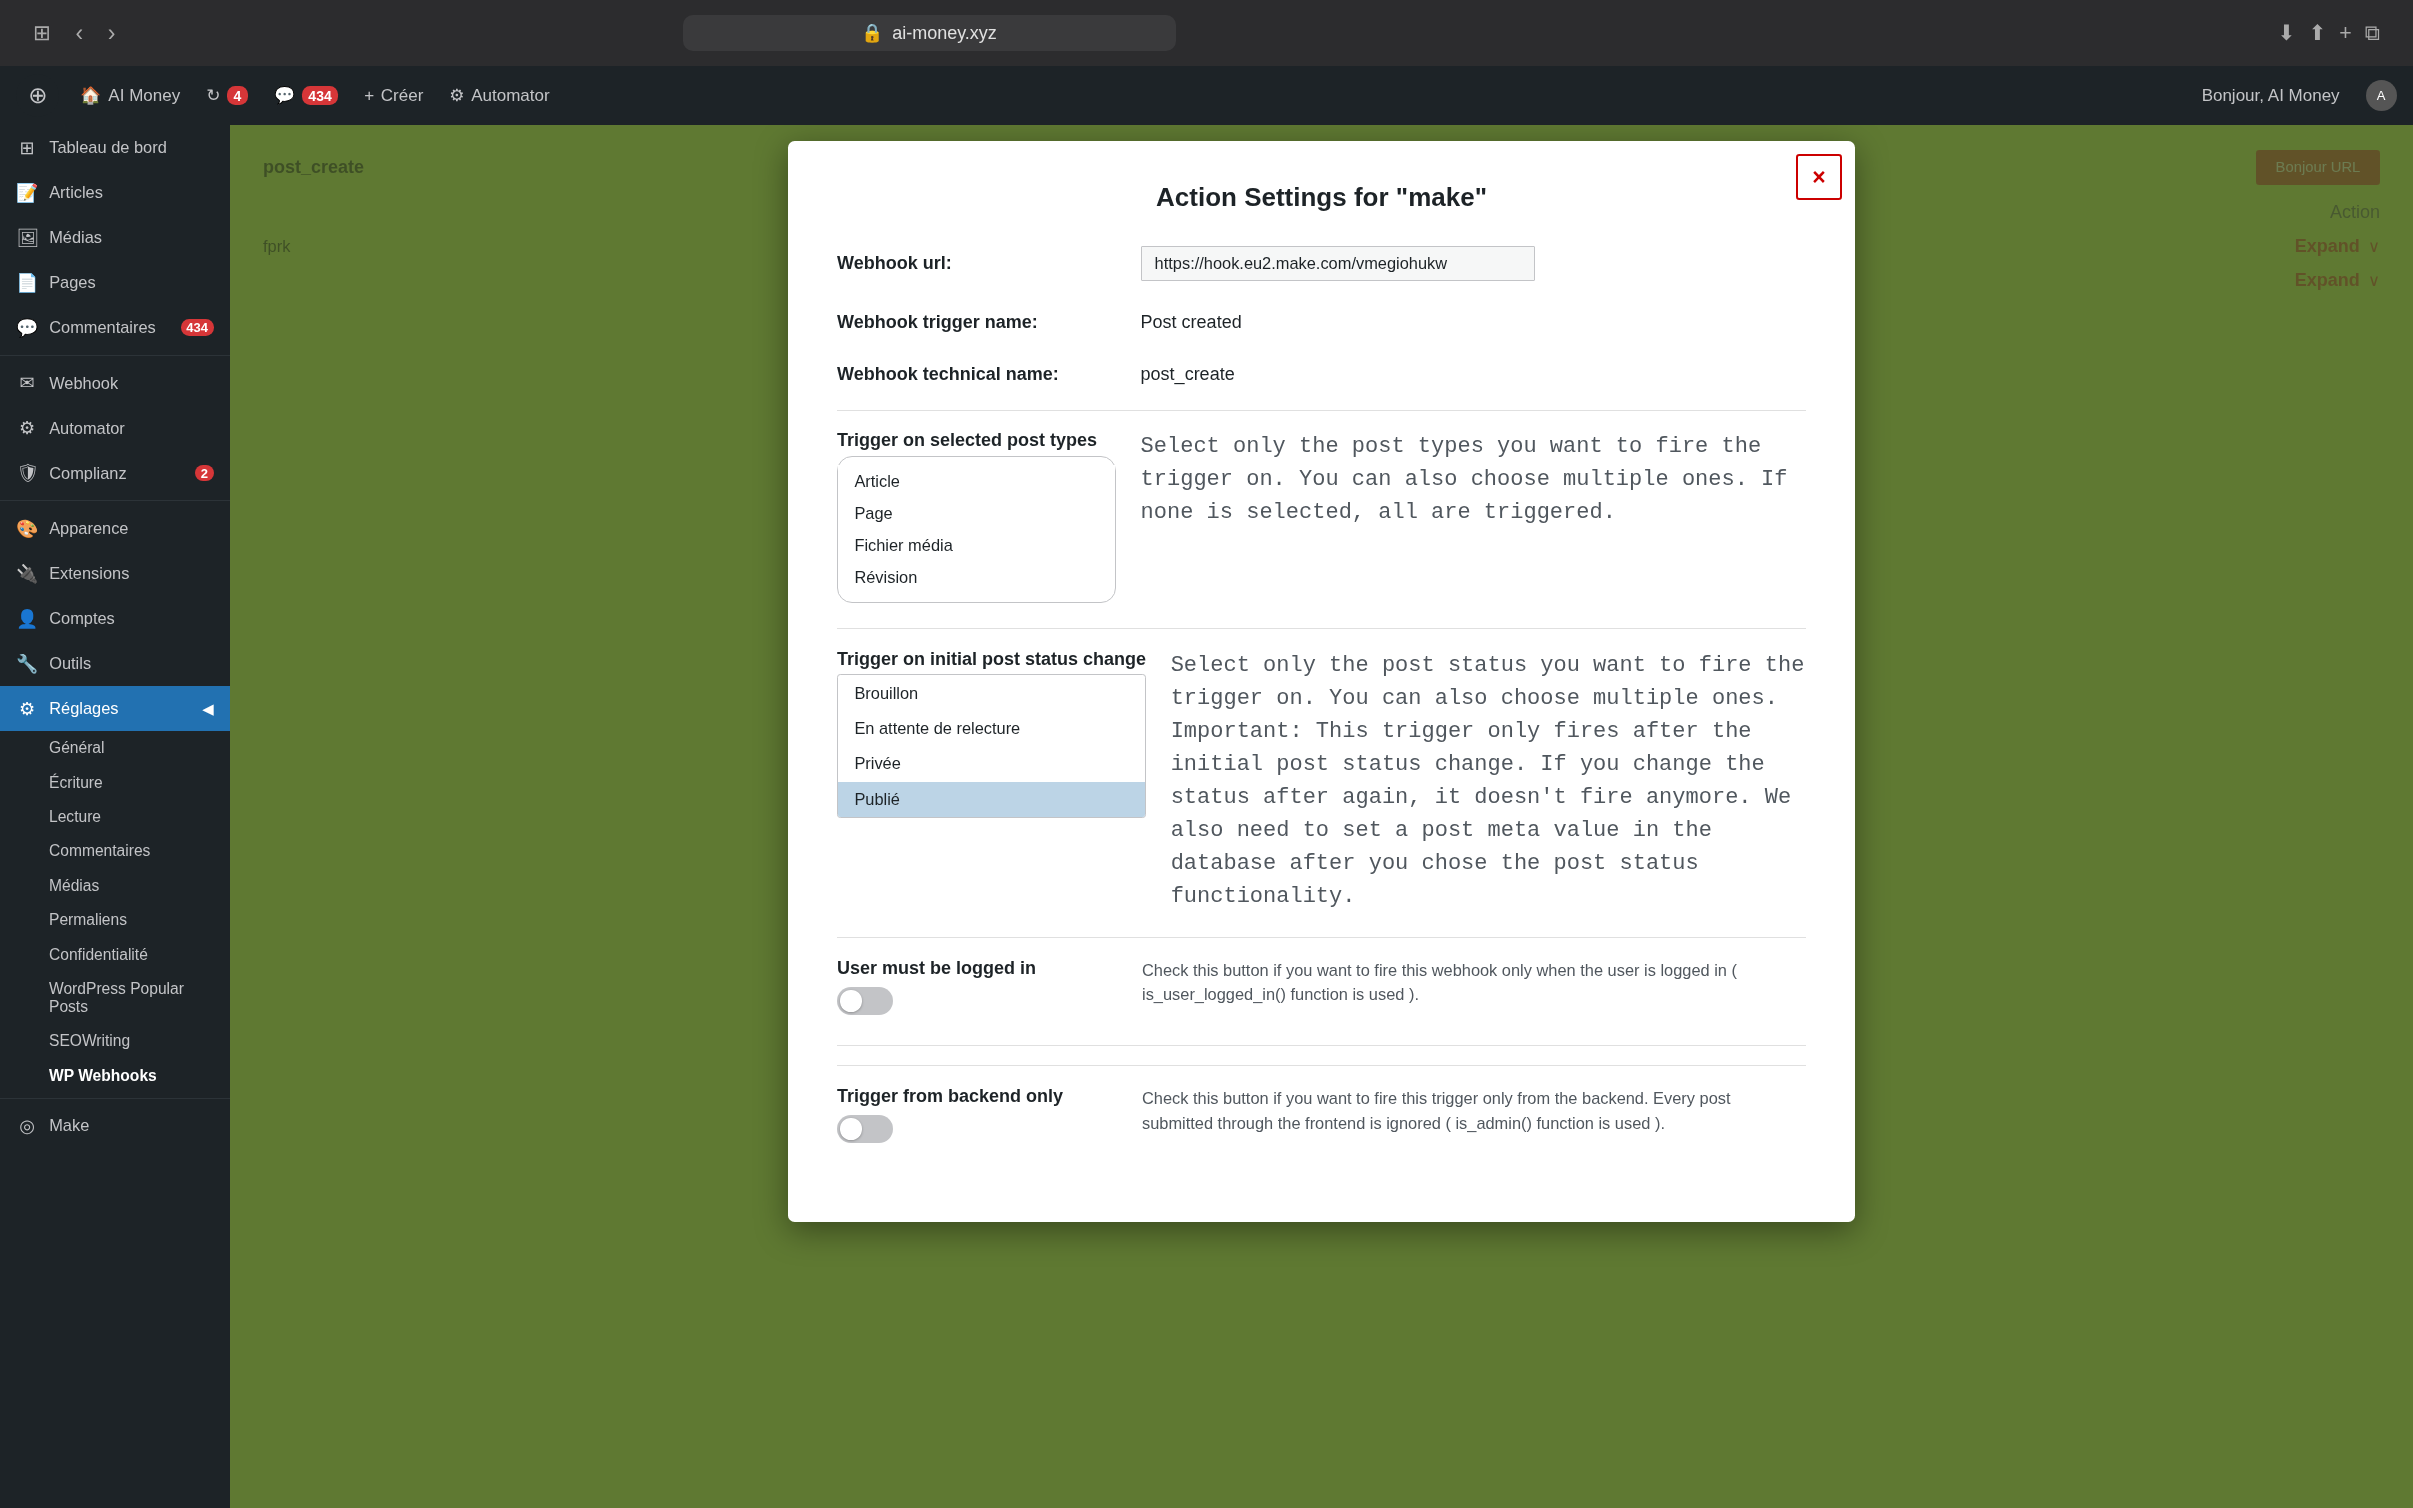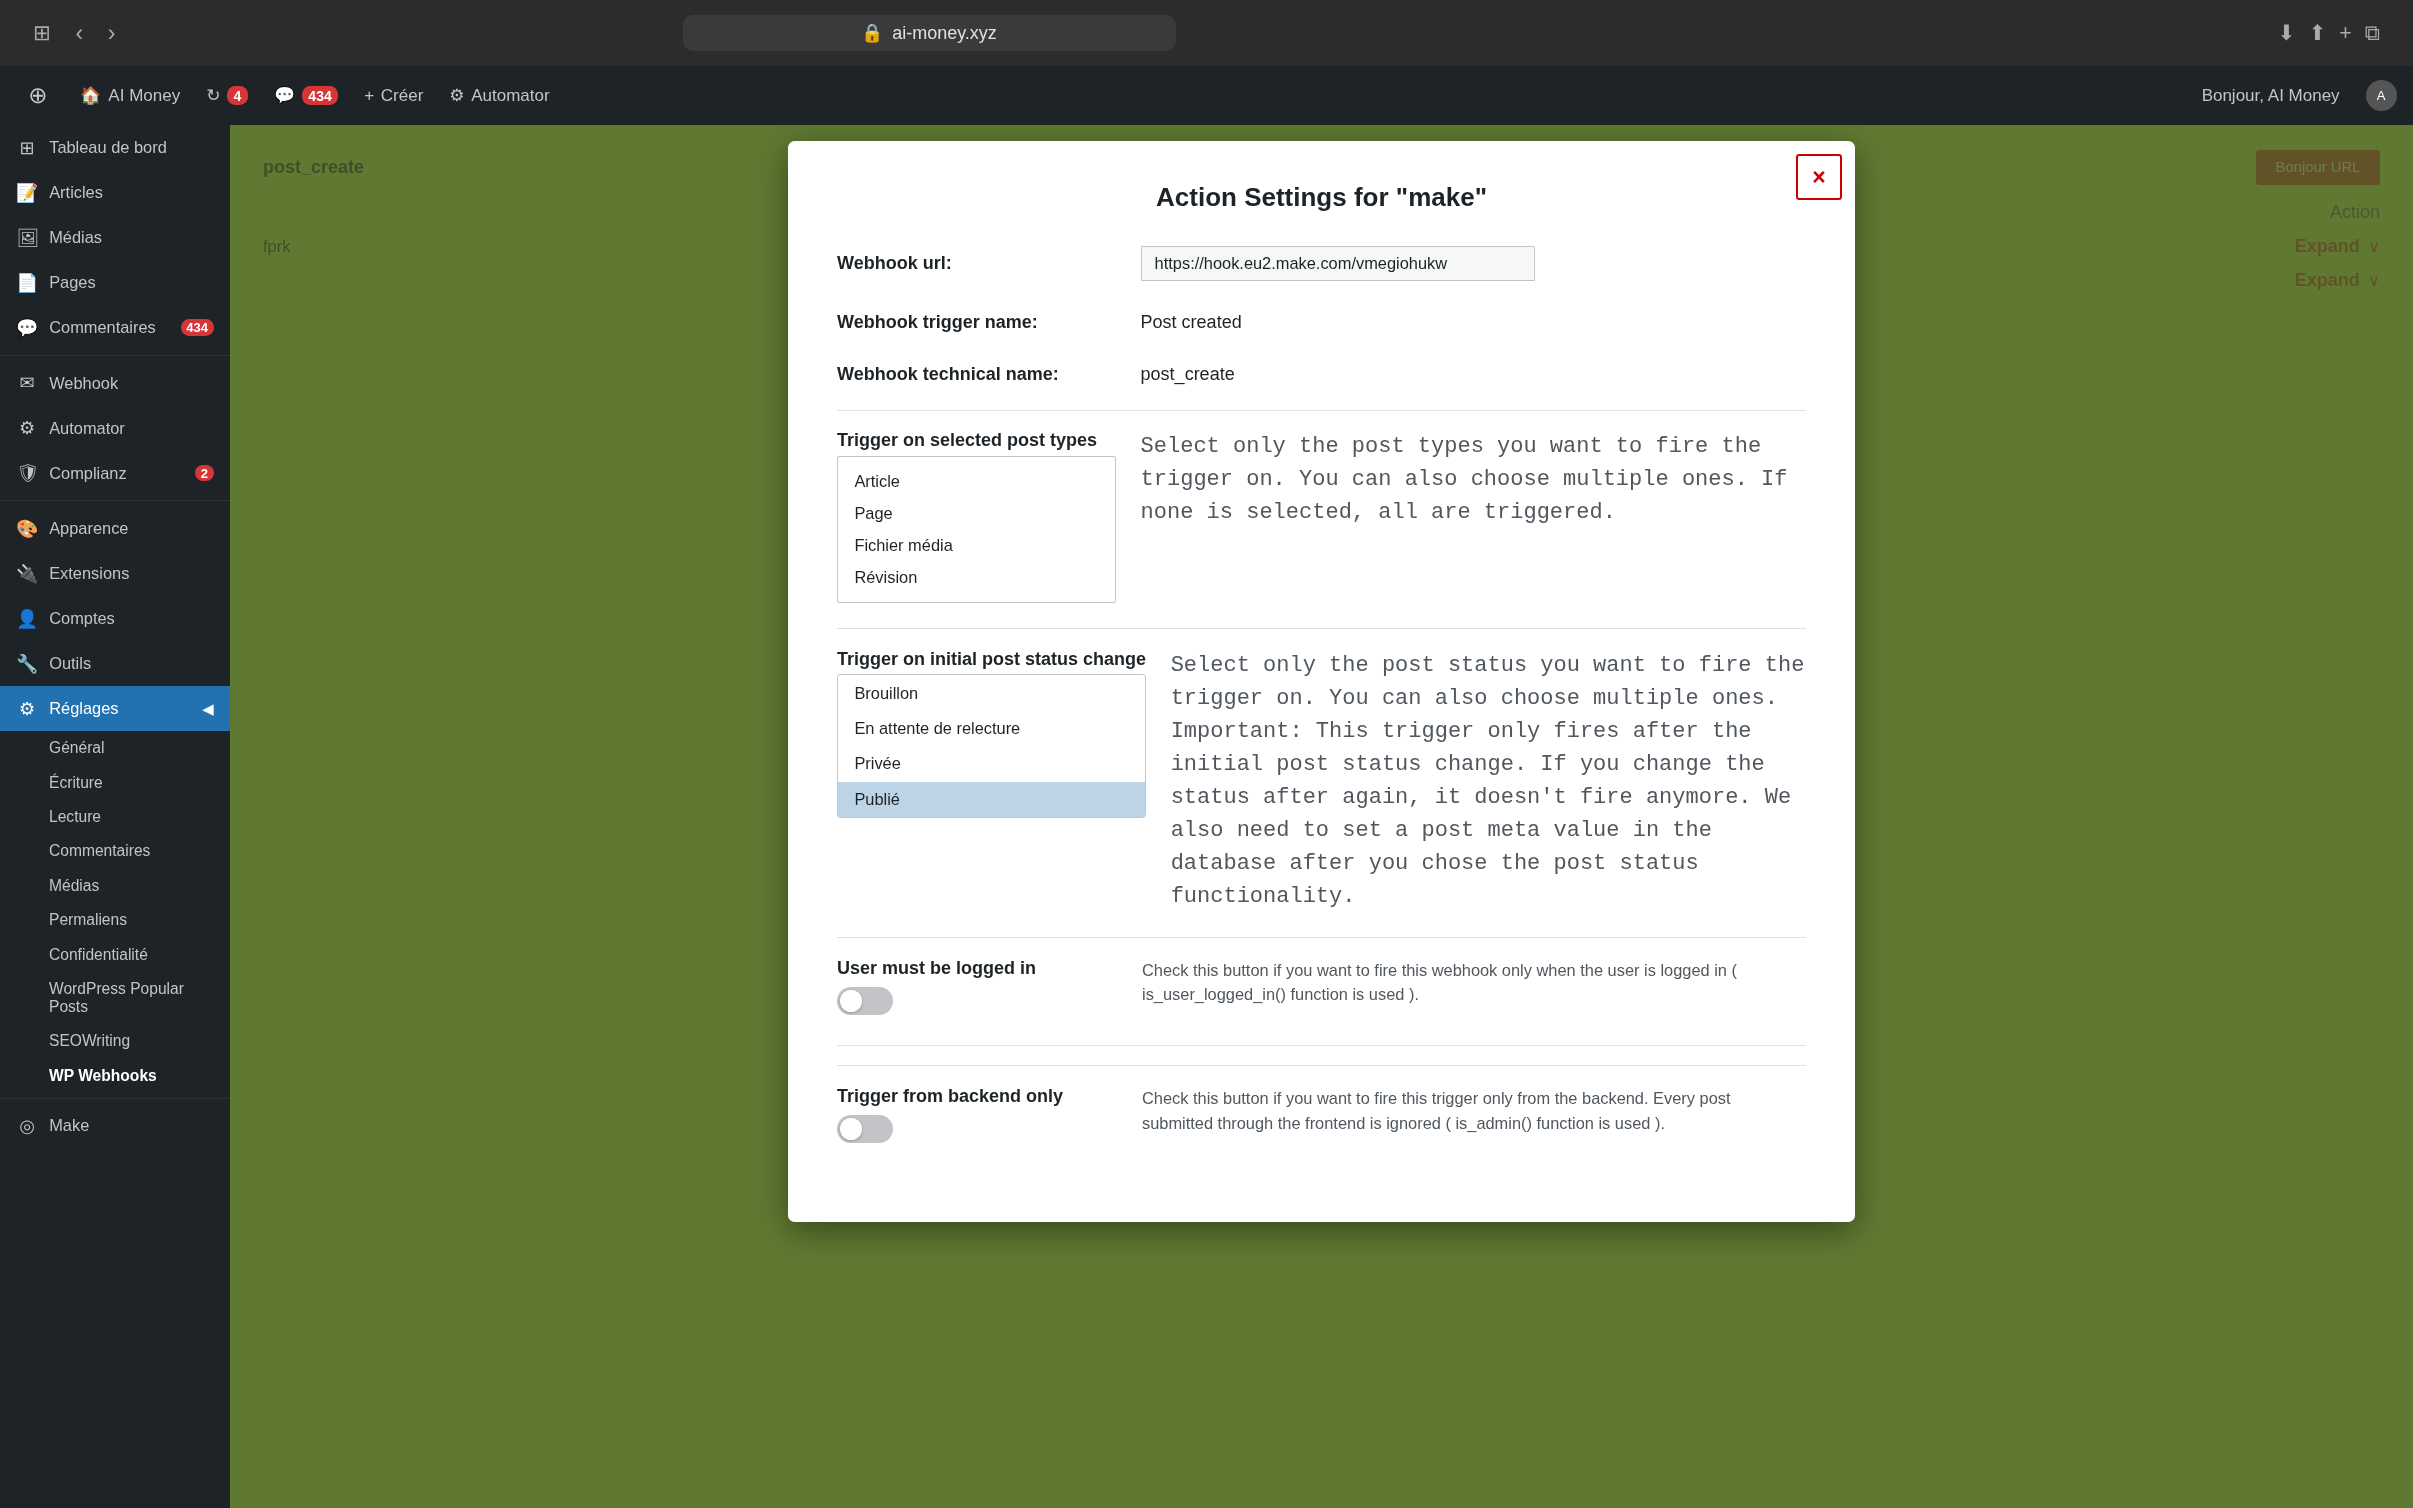--- a/index.html
+++ b/index.html
@@ -218,21 +218,21 @@
     }
     .section-desc {
       font-size: 22px;
       color: #50575e;
       line-height: 1.5;
       flex: 1;
       font-family: Liberation Mono, monospace;
     }
     .post-types-list {
       border: 0.8px solid #c3c4c7;
-      border-radius: 2px;
+      border-radius: 15px;
       padding: 8.2px 0;
       min-width: 230px;
       background: #fff;
     }
     .post-type-item {
       padding: 6.6px 16.4px;
       font-size: 16.4px;
       color: #1d2327;
       cursor: pointer;
     }

